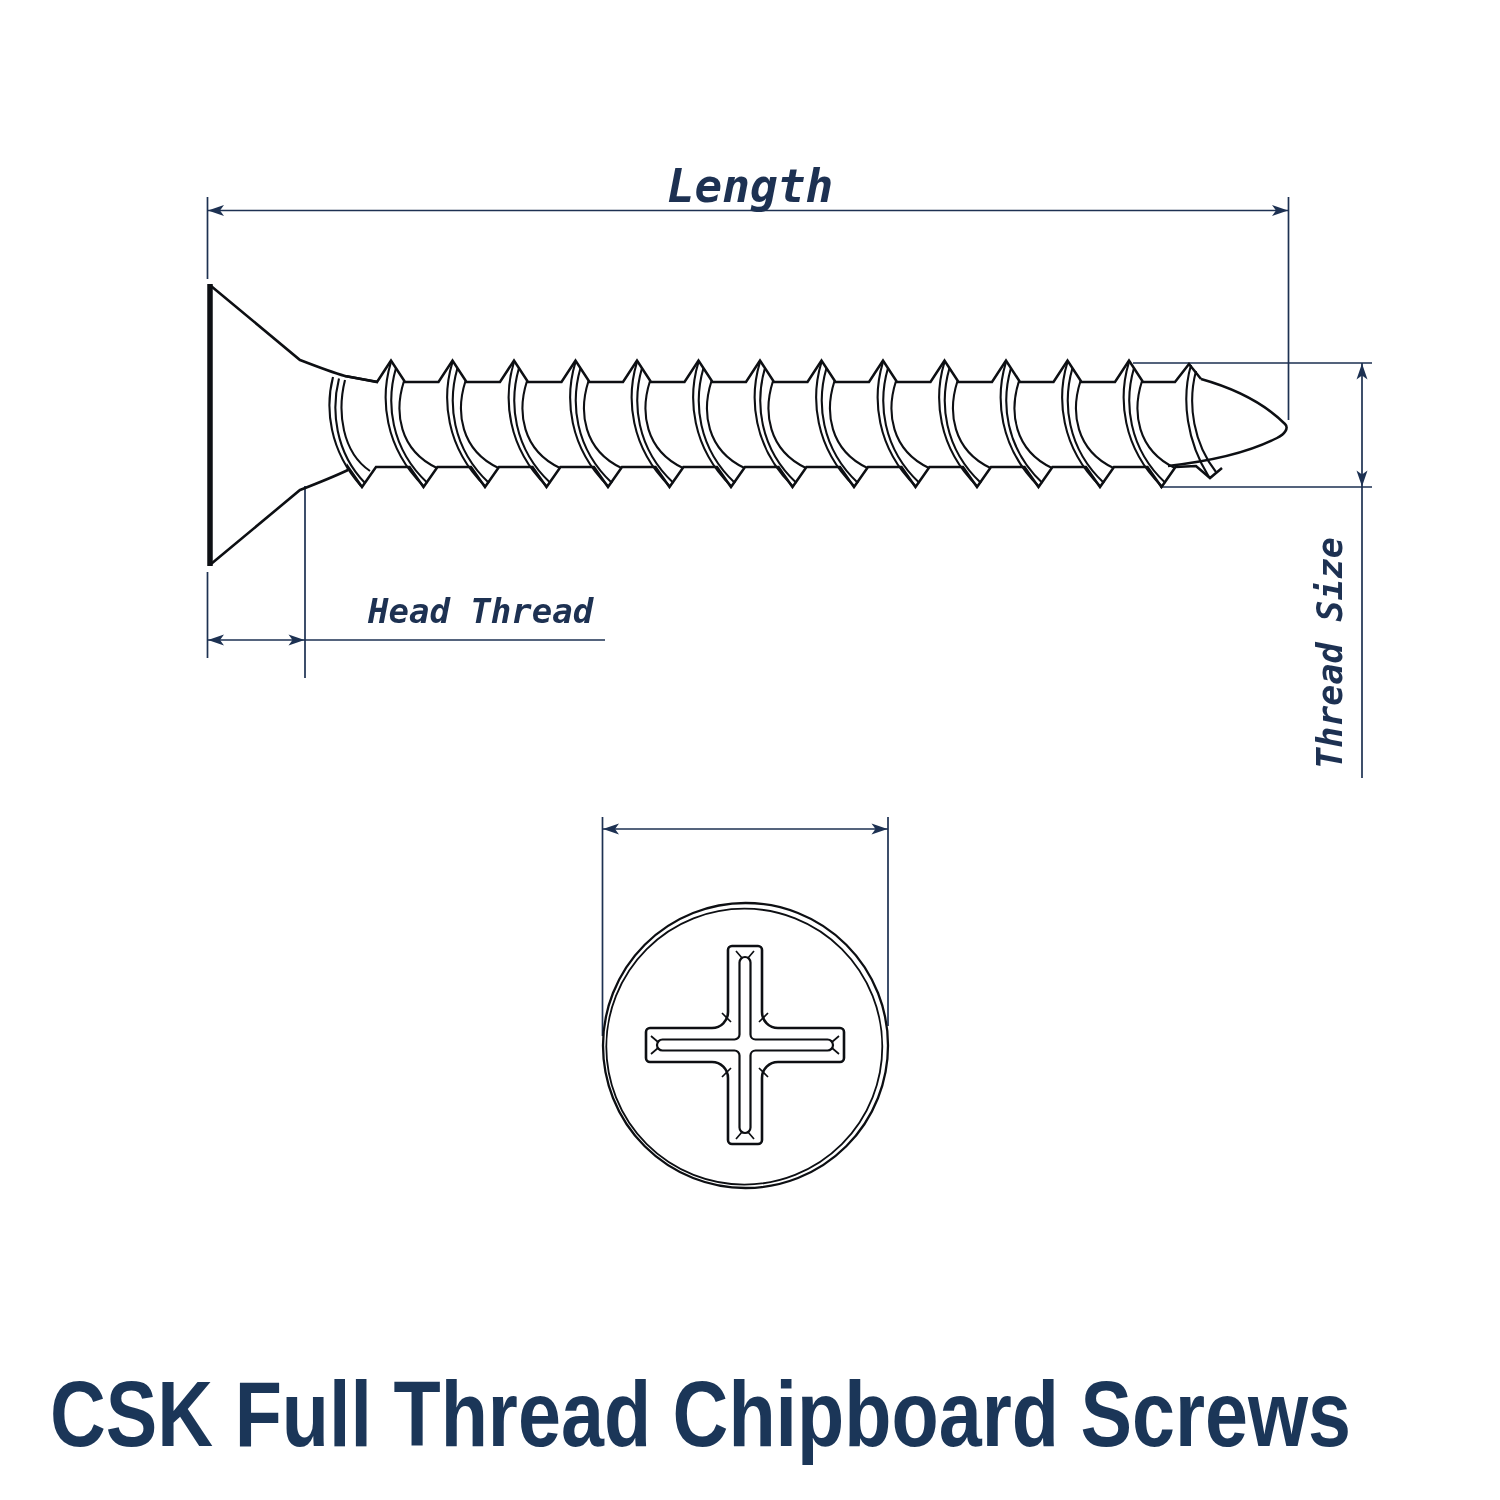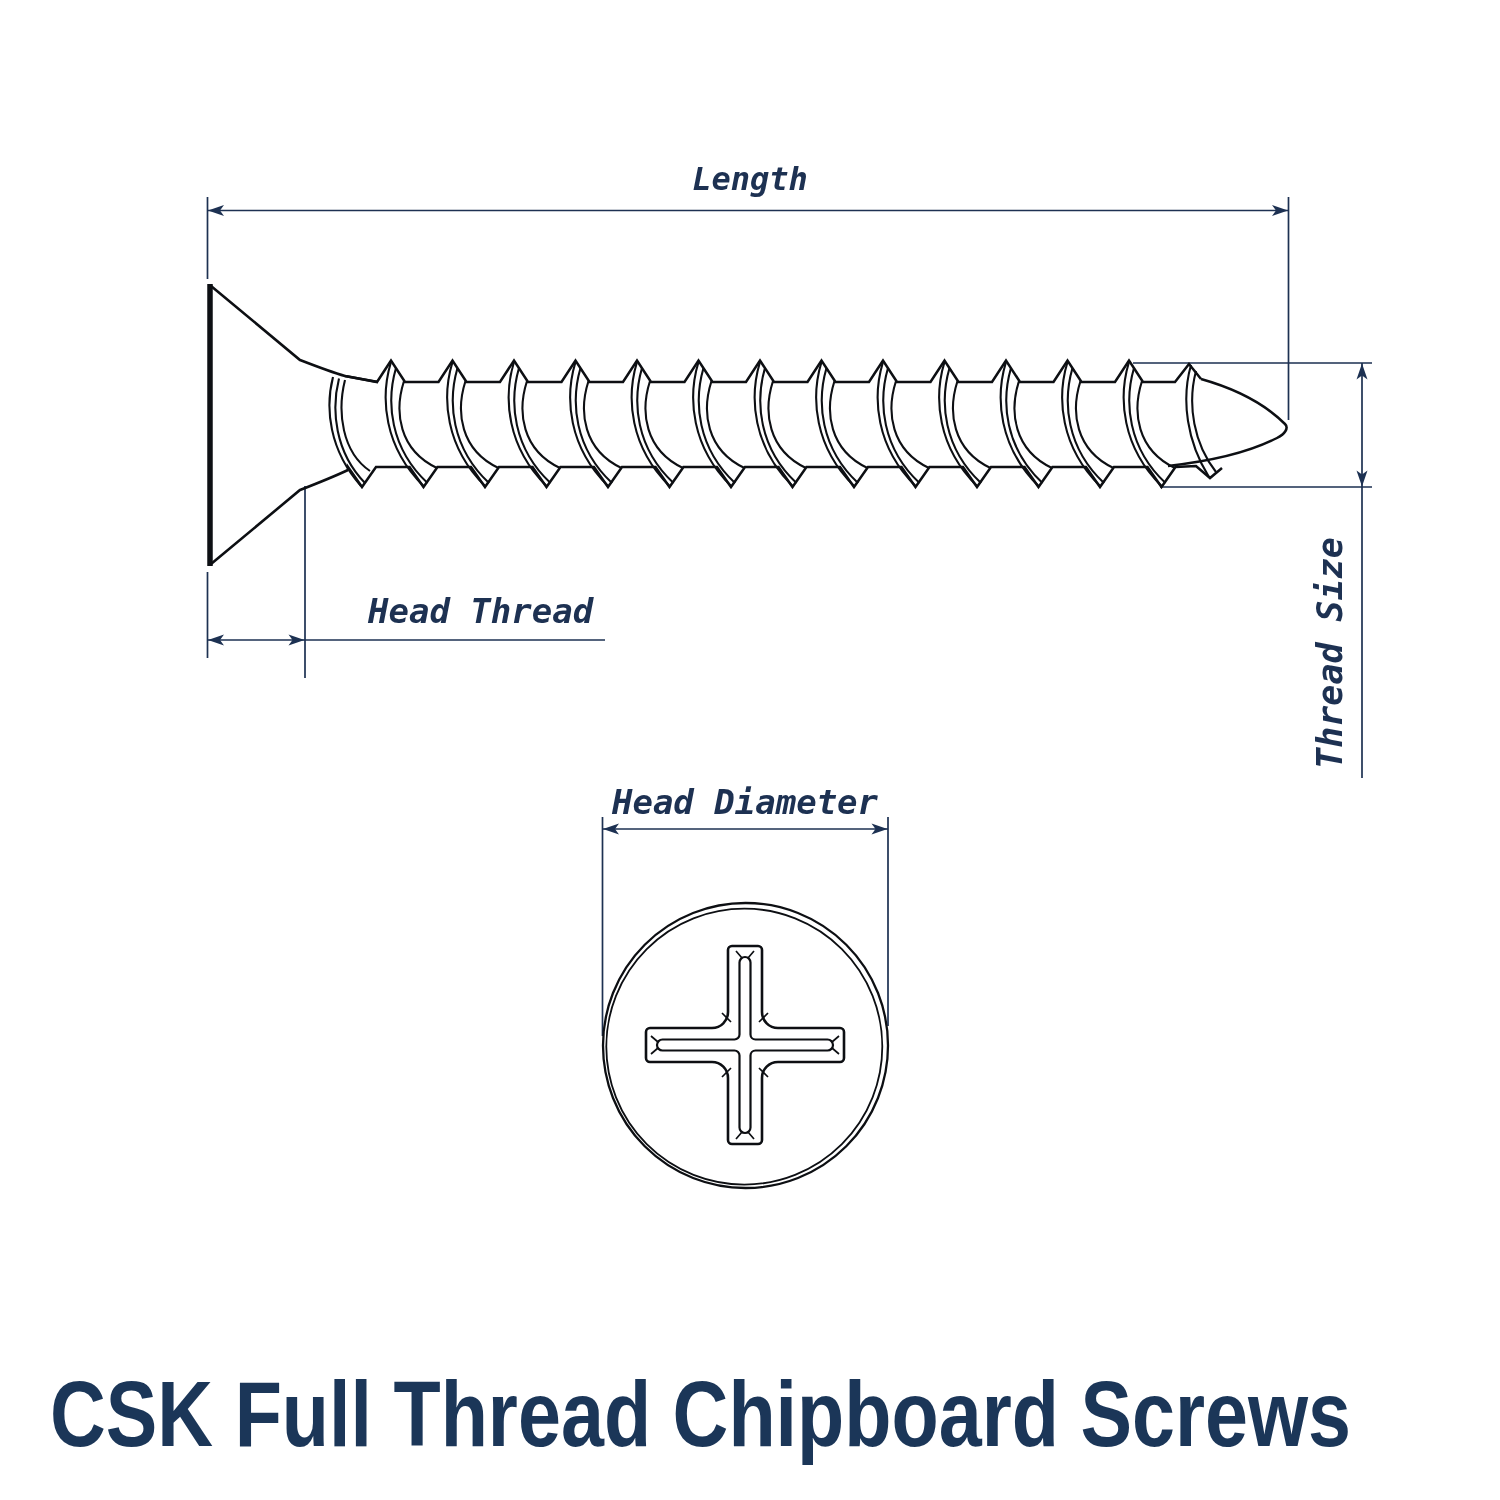--- a/index.html
+++ b/index.html
@@ -1,21 +1,21 @@
 <!DOCTYPE html>
 <html style="--bg: #ffffff; --ink: #0d0f13; --dim: #1d3152; --title: #1b3658;"><head>
 <meta charset="utf-8">
 <style>
   html,body{margin:0;padding:0;background:#fff;}
   #canvas{position:relative;width:1500px;height:1500px;background:var(--bg,#fff);overflow:hidden;
           font-family:"DejaVu Sans Mono","Liberation Mono",monospace;}
   #art{position:absolute;left:0;top:0;}
   .dim-label{position:absolute;color:var(--dim,#1d3152);font-style:italic;font-weight:600;
              white-space:nowrap;line-height:1;}
-  #length-label{left:600px;top:163px;width:300px;text-align:center;font-size:32px;}
+  #length-label{left:600px;top:163px;width:300px;text-align:center;font-size:46px;}
   #head-height-label{left:368px;top:594px;font-size:34px;}
   #head-diameter-label{left:595px;top:785px;width:300px;text-align:center;font-size:34px;}
   #thread-size-label{left:1182px;top:634px;width:300px;height:38px;text-align:center;font-size:35px;
                      transform:rotate(-90deg);transform-origin:center;}
   #diagram-title{position:absolute;left:50px;top:1368px;color:var(--title,#1b3658);
                  font-family:"Liberation Sans","DejaVu Sans",sans-serif;font-weight:bold;
                  font-size:92px;line-height:1.02;white-space:nowrap;
                  transform:scaleX(0.84);transform-origin:left center;}
   .ink{stroke:var(--ink,#0d0f13);fill:none;}
   .dimln{stroke:var(--dim,#223759);fill:none;stroke-width:1.7;}
@@ -84,15 +84,14 @@
                M651 1036 L658 1042 M651 1054 L658 1048
                M839 1036 L832 1042 M839 1054 L832 1048
                M722 1013 L731 1022 M768 1013 L759 1022
                M722 1077 L731 1068 M768 1077 L759 1068"></path>
     </g>
   </svg>
 
   <div class="dim-label" id="length-label">Length</div>
   <div class="dim-label" id="head-height-label">Head Thread</div>
   <div class="dim-label" id="thread-size-label">Thread Size</div>
-  <div class="dim-label" id="head-diameter-label">Head Diameter</div>
   <div id="diagram-title">CSK Full Thread Chipboard Screws</div>
 </div>
 
 </body></html>

